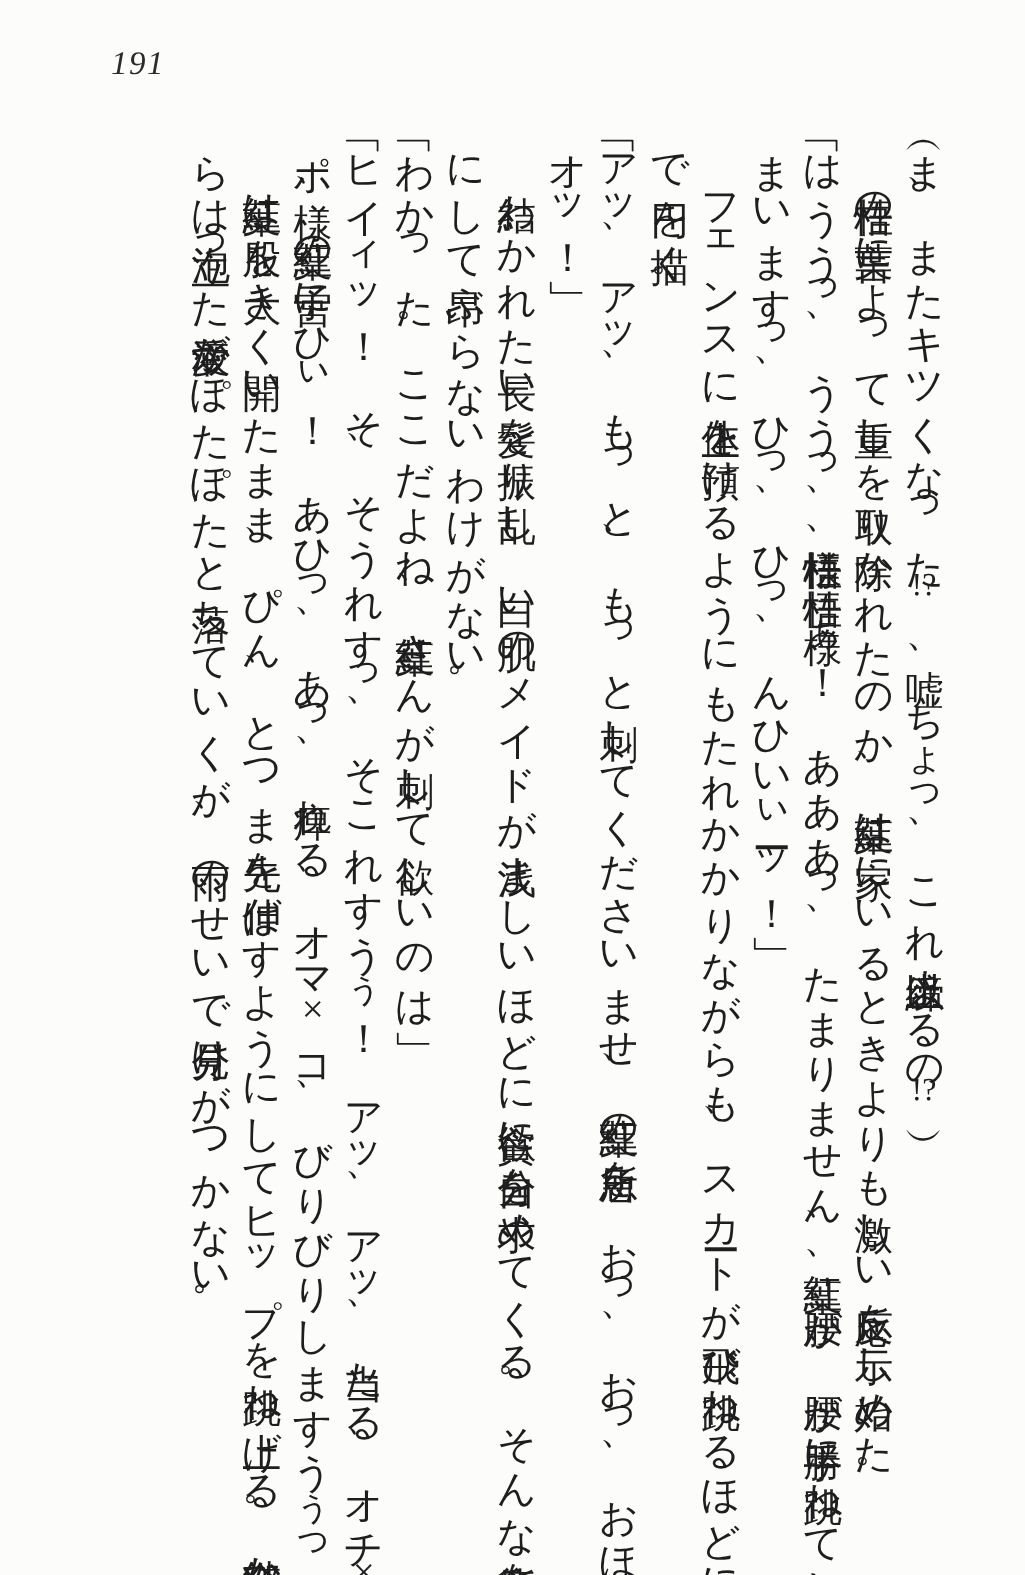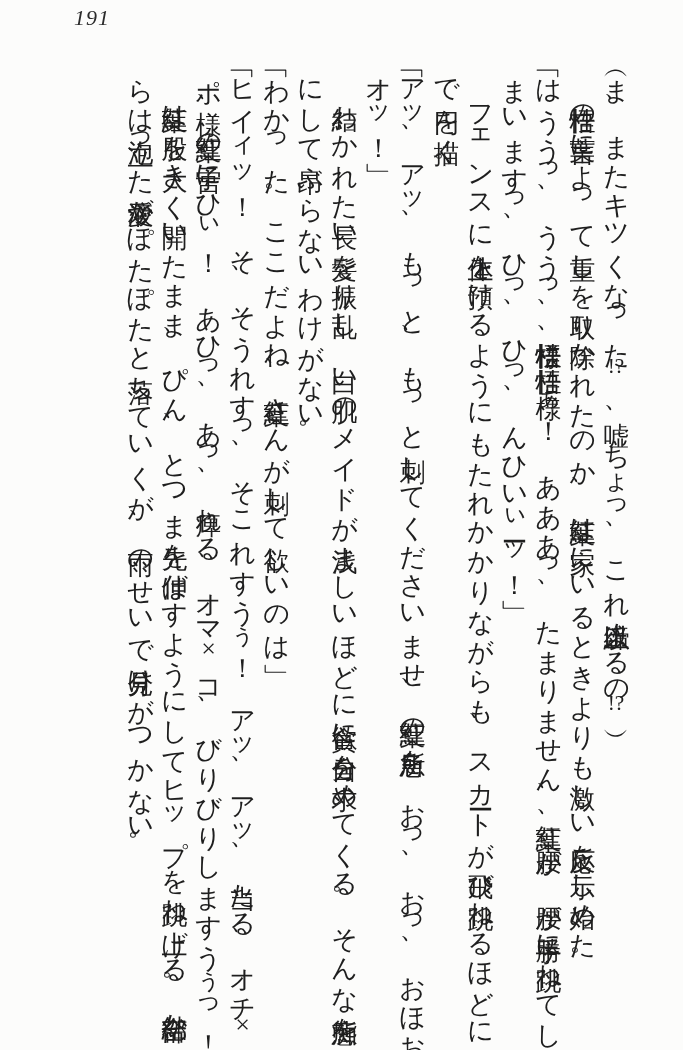--- a/index.html
+++ b/index.html
@@ -14,20 +14,21 @@
     width: 683px;
     height: 1050px;
     background: var(--paper);
     position: relative;
     overflow: hidden;
     font-family: "Liberation Serif", "DejaVu Serif", serif;
   }
   .book-page {
     position: absolute;
     inset: 0;
+    margin-top: 24px;
   }
   .page-number {
     position: absolute;
     top: 5px;
     left: 74px;
     font-size: 22px;
     font-style: italic;
     color: #2b2b2b;
     letter-spacing: 1px;
     font-family: "Liberation Serif", "DejaVu Serif", serif;

